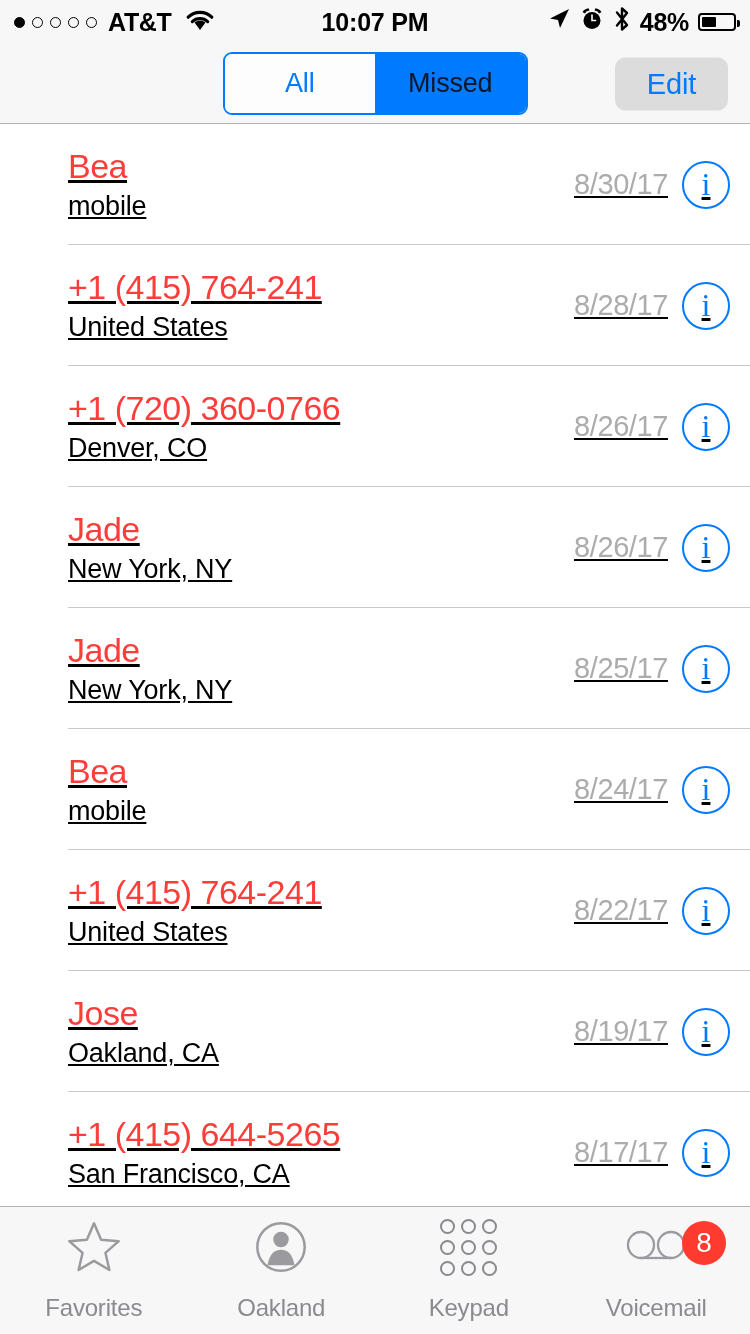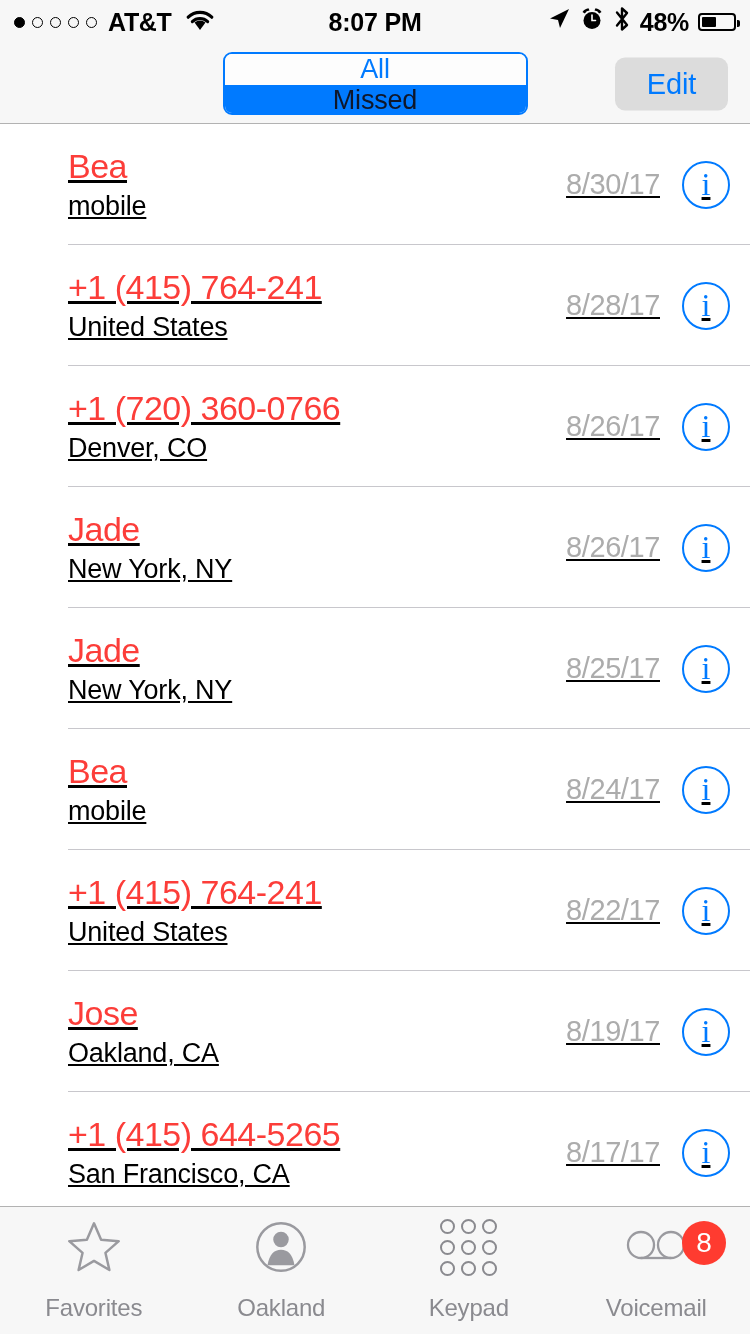--- a/index.html
+++ b/index.html
@@ -49,21 +49,20 @@
   .nav-bar{
     height:80px; width:750px; background:#F7F7F7;
     border-bottom:1px solid #B2B2B2;
     display:flex; align-items:center; justify-content:center;
     position:relative;
   }
   .segmented{
     display:flex; width:305px; height:63px;
     border:2px solid #007AFF; border-radius:9px; overflow:hidden;
     background:#fff;
-    flex-direction:column;
   }
   .seg{
     flex:1; display:flex; align-items:center; justify-content:center;
     font-size:27px; color:#007AFF; background:#FDFDFD; cursor:pointer;
     letter-spacing:-0.2px;
   }
   .seg.active{ background:#007AFF; color:#0f172a; }
   .edit-btn{
     position:absolute; right:22px; top:50%; transform:translateY(-50%);
     background:#DCDCDC; border-radius:10px;
@@ -93,21 +92,21 @@
   .row-title{
     font-size:34px; color:#FC3D39; letter-spacing:-0.5px;
     line-height:1.12; white-space:nowrap; overflow:hidden;
   }
   .row-sub{
     font-size:27px; color:#000; letter-spacing:-0.2px;
     line-height:1.2; margin-top:5px; white-space:nowrap; overflow:hidden;
   }
   .row-date{
     font-size:29px; color:#ACACAC; letter-spacing:-0.4px;
-    margin-right:22px; white-space:nowrap;
+    margin-right:14px; white-space:nowrap;
   }
   .info-btn{
     width:48px; height:48px; flex:0 0 48px;
     border:2.5px solid #007AFF; border-radius:50%;
     display:flex; align-items:center; justify-content:center;
     cursor:pointer;
   }
   .info-btn span{
     font-family:"Liberation Serif", serif;
     font-size:32px; color:#007AFF; line-height:1;
@@ -166,21 +165,21 @@
     <span class="carrier">AT&amp;T</span>
     <span class="wifi">
       <svg width="30" height="22" viewBox="0 0 30 22">
         <path d="M15 21 L9.5 13.5 A9 9 0 0 1 20.5 13.5 Z" fill="#000"></path>
         <path d="M3.2 8.2 A17 17 0 0 1 26.8 8.2" stroke="#000" stroke-width="3.2" fill="none" stroke-linecap="round"></path>
         <path d="M7.3 12.6 A11.2 11.2 0 0 1 22.7 12.6" stroke="#000" stroke-width="3" fill="none" stroke-linecap="round"></path>
       </svg>
     </span>
   </div>
 
-  <div class="sb-center">8:07 PM</div>
+  <div class="sb-center">10:07 PM</div>
 
   <div class="sb-right">
     <span>
       <svg width="24" height="24" viewBox="0 0 24 24">
           <path d="M22 2 L3 11.5 L11 13 L13 21 Z" fill="#000"></path>
         </svg>
     </span>
     <span>
       <svg width="24" height="24" viewBox="0 0 24 24">
         <circle cx="12" cy="13.5" r="8.5" fill="#000"></circle>

